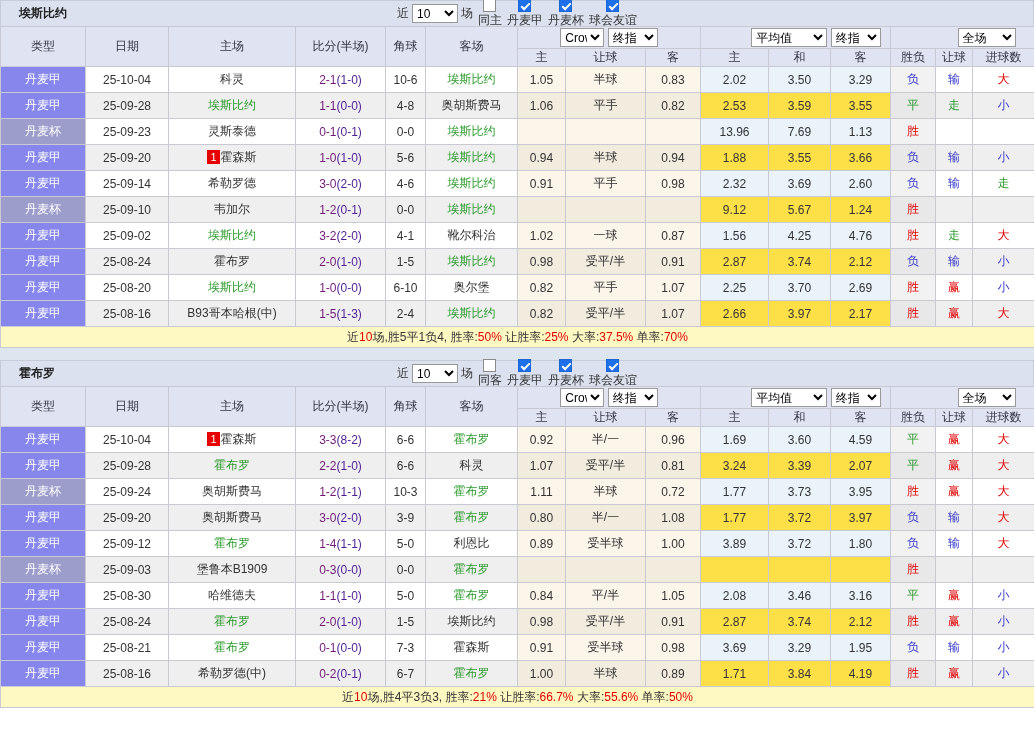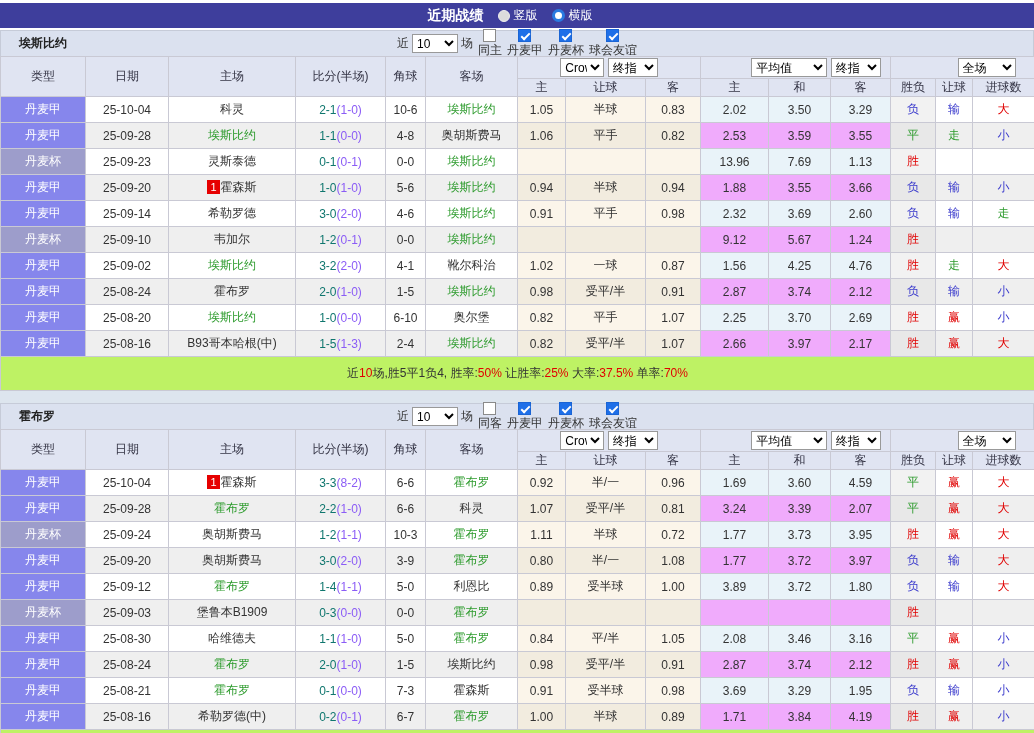--- a/index.html
+++ b/index.html
@@ -38,61 +38,48 @@
   .sel-avg   { width:76px;margin-left:41px; }
   .sel-full  { width:58px;margin-left:48px; }
 
   
   table { border-collapse:collapse; table-layout:fixed; width:1034px; }
   th,td { border:1px solid #c9c9d4; text-align:center; padding:0 2px; overflow:hidden; white-space:nowrap; }
   thead th { background:#e0e4f2; color:#333344; font-weight:normal; }
   .hdr-top th { height:22px; }
   .hdr-sub th { height:17px; }
   tbody td { height:26px; }
-  tfoot td { height:34px; background:#bef264; }
+  tfoot td { height:21px; background:#fef9c3; }
 
   tr.odd  td { background:#ffffff; }
   tr.even td { background:#efefef; }
   tr.odd  td.c-crow { background:#fbf5ea; }
   tr.even td.c-crow { background:#f2ecdf; }
   tr.odd  td.c-avg  { background:#e9f3f9; }
-  tr.even td.c-avg  { background:#f0abfc; }
+  tr.even td.c-avg  { background:#fde047; }
   tr.odd  td.c-wl   { background:#f2f2f2; }
   tr.even td.c-wl   { background:#e8e8e8; }
   tr.odd  td.t-league, tr.even td.t-league { background:#8686ec; color:#fff; }
   tr.odd  td.t-cup,    tr.even td.t-cup    { background:#9d9dcb; color:#fff; }
 
-  .score { color:#0f766e; }
-  .half  { color:#8b5cf6; }
+  .score { color:#701a75; }
+  .half  { color:#4c1d95; }
   .hl    { color:#2d9b2d; }
   .red   { color:#e00000; }
   .green { color:#2d9b2d; }
   .blue  { color:#3939cc; }
   .badge { display:inline-block; background:#e60000; color:#fff; font-size:11px; line-height:14px;
     padding:0 3px; margin-right:1px; }
 
   .section-gap { height:12px; background:#dde5ee; }
 </style>
 </head>
 <body>
 
 <div class="page">
-  <div class="titlebar">
-    <span class="title">近期战绩</span>
-    <span class="radio-group">
-      <span class="rlabel">
-        <span class="rb off"></span>
-        <span>竖版</span>
-      </span>
-      <span class="rlabel">
-        <span class="rb on"></span>
-        <span>横版</span>
-      </span>
-    </span>
-  </div>
   <div id="sections">
   <div class="section">
     <div class="filterbar">
       <span class="team">埃斯比约</span>
       <span class="controls">
         <span>近</span>
         <select class="sel-count">
           <option>10</option>
         </select>
         <span>场</span>

